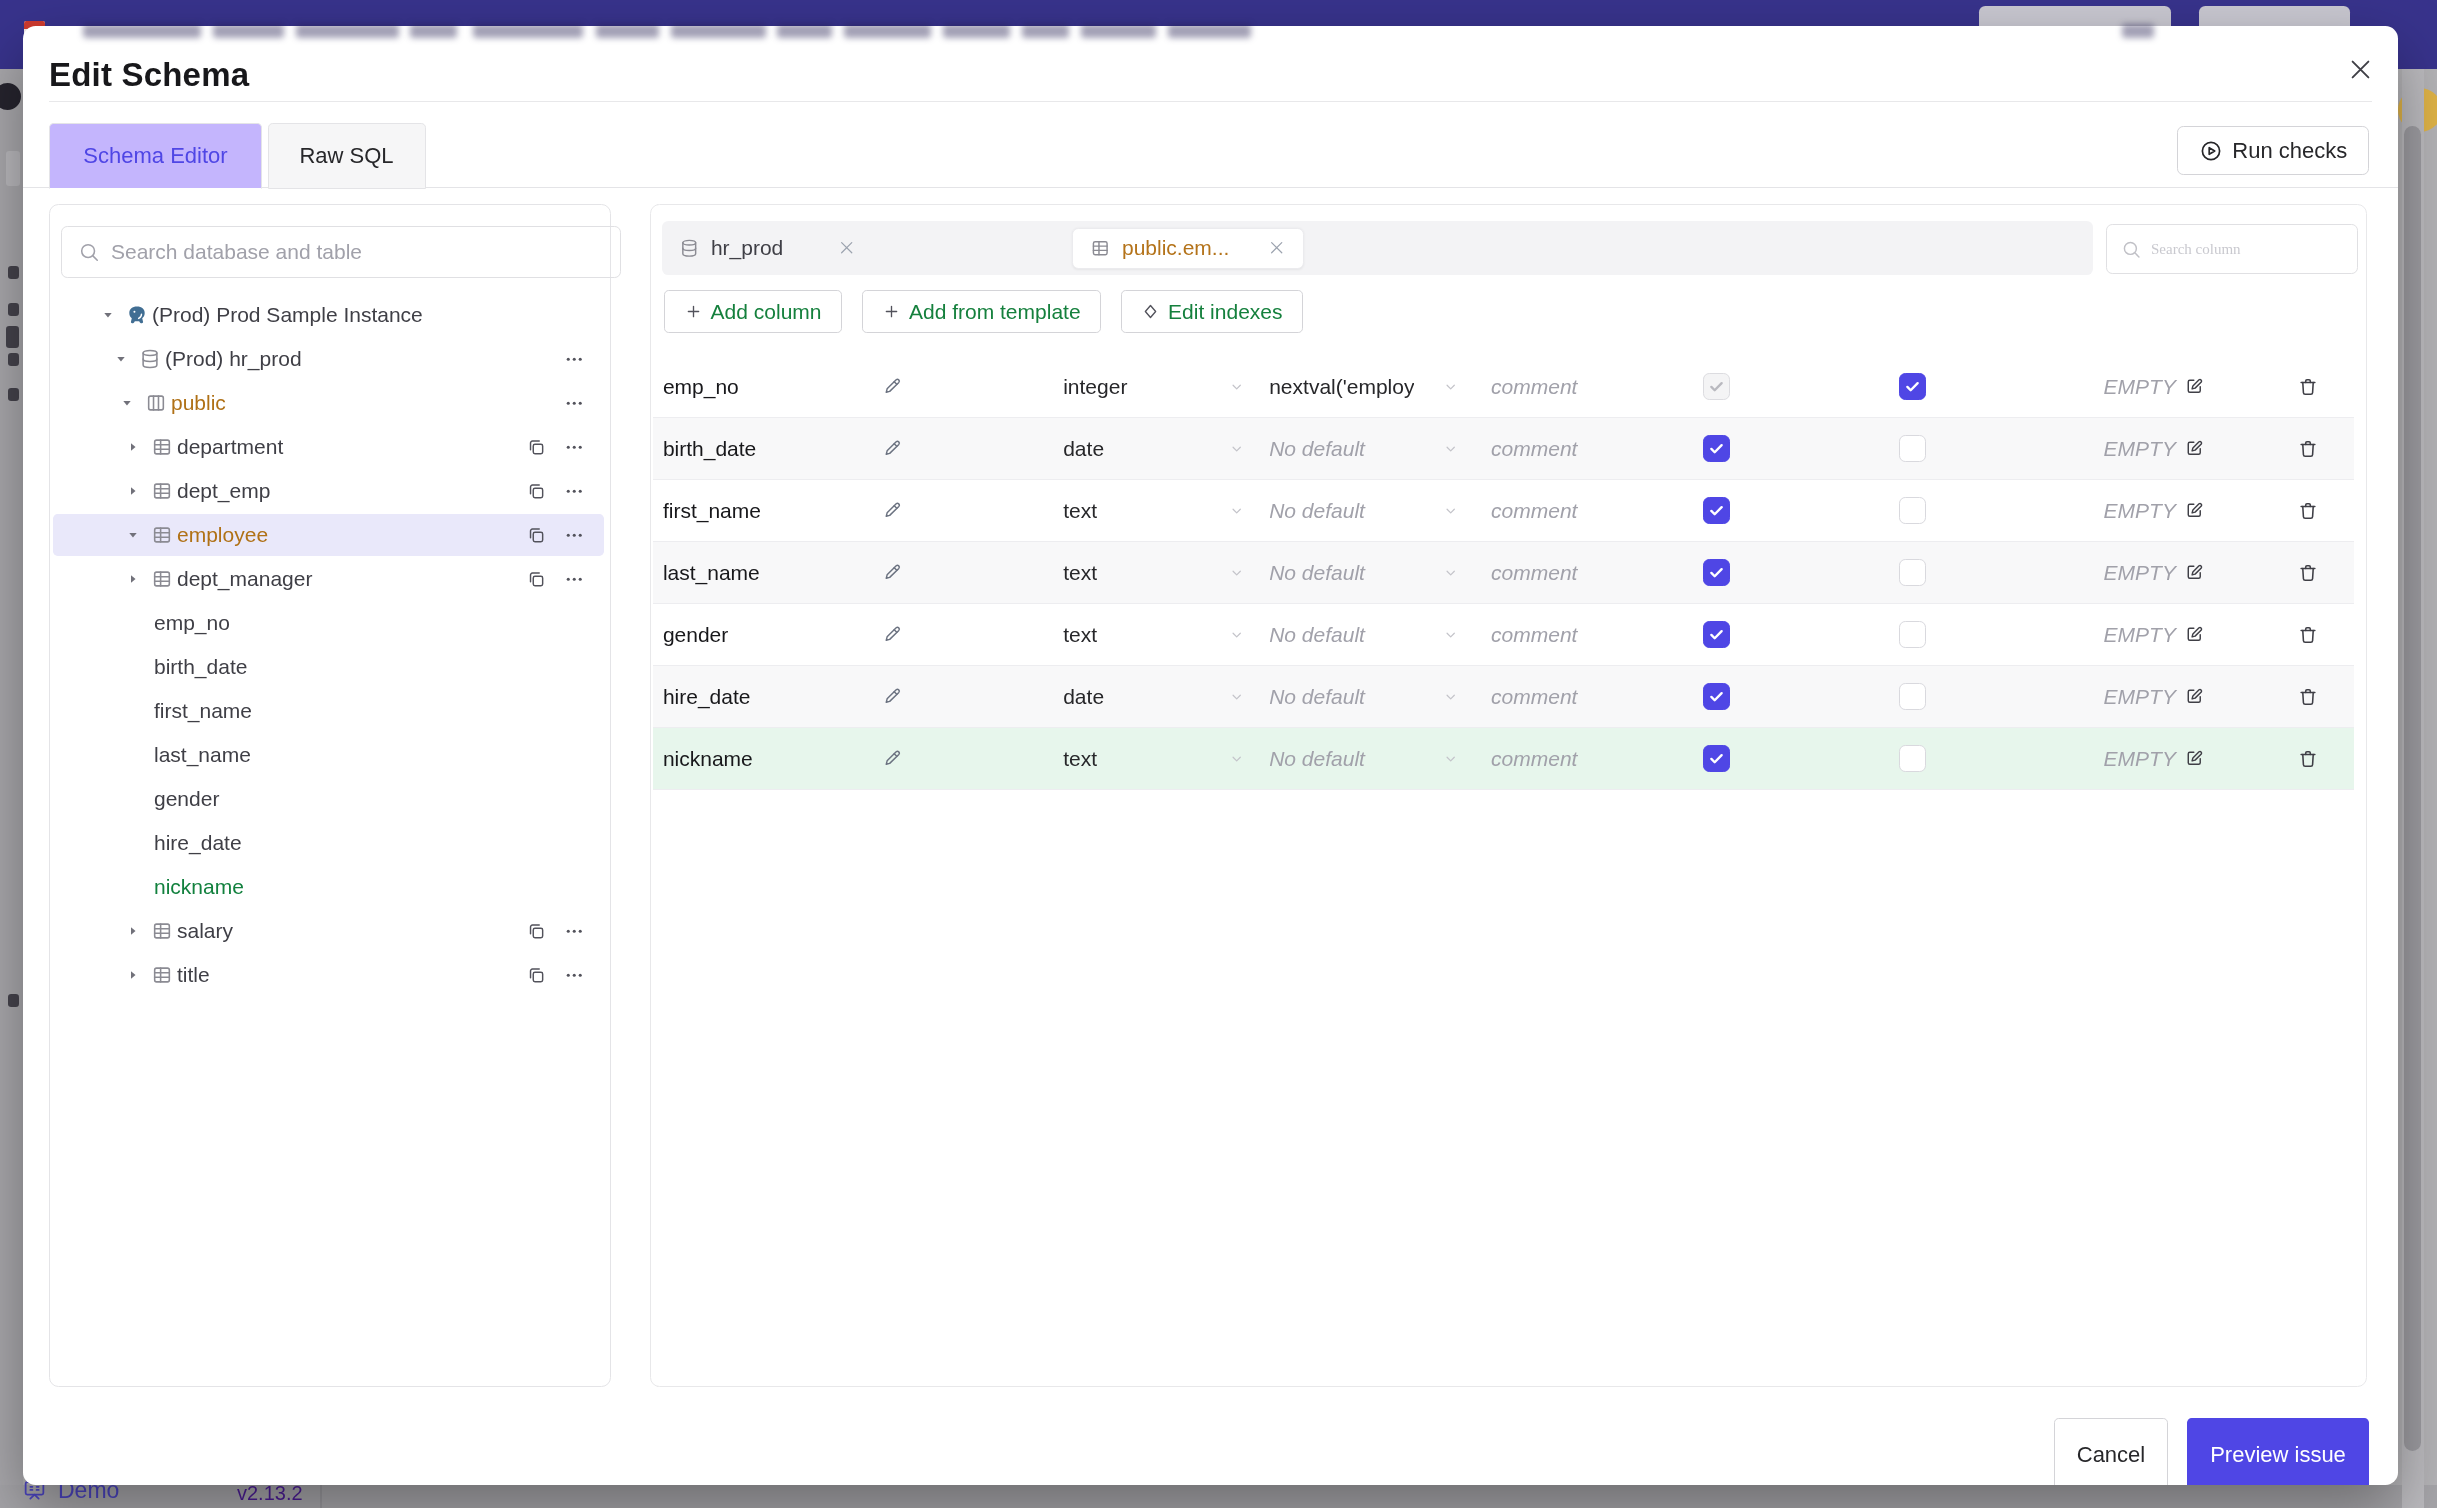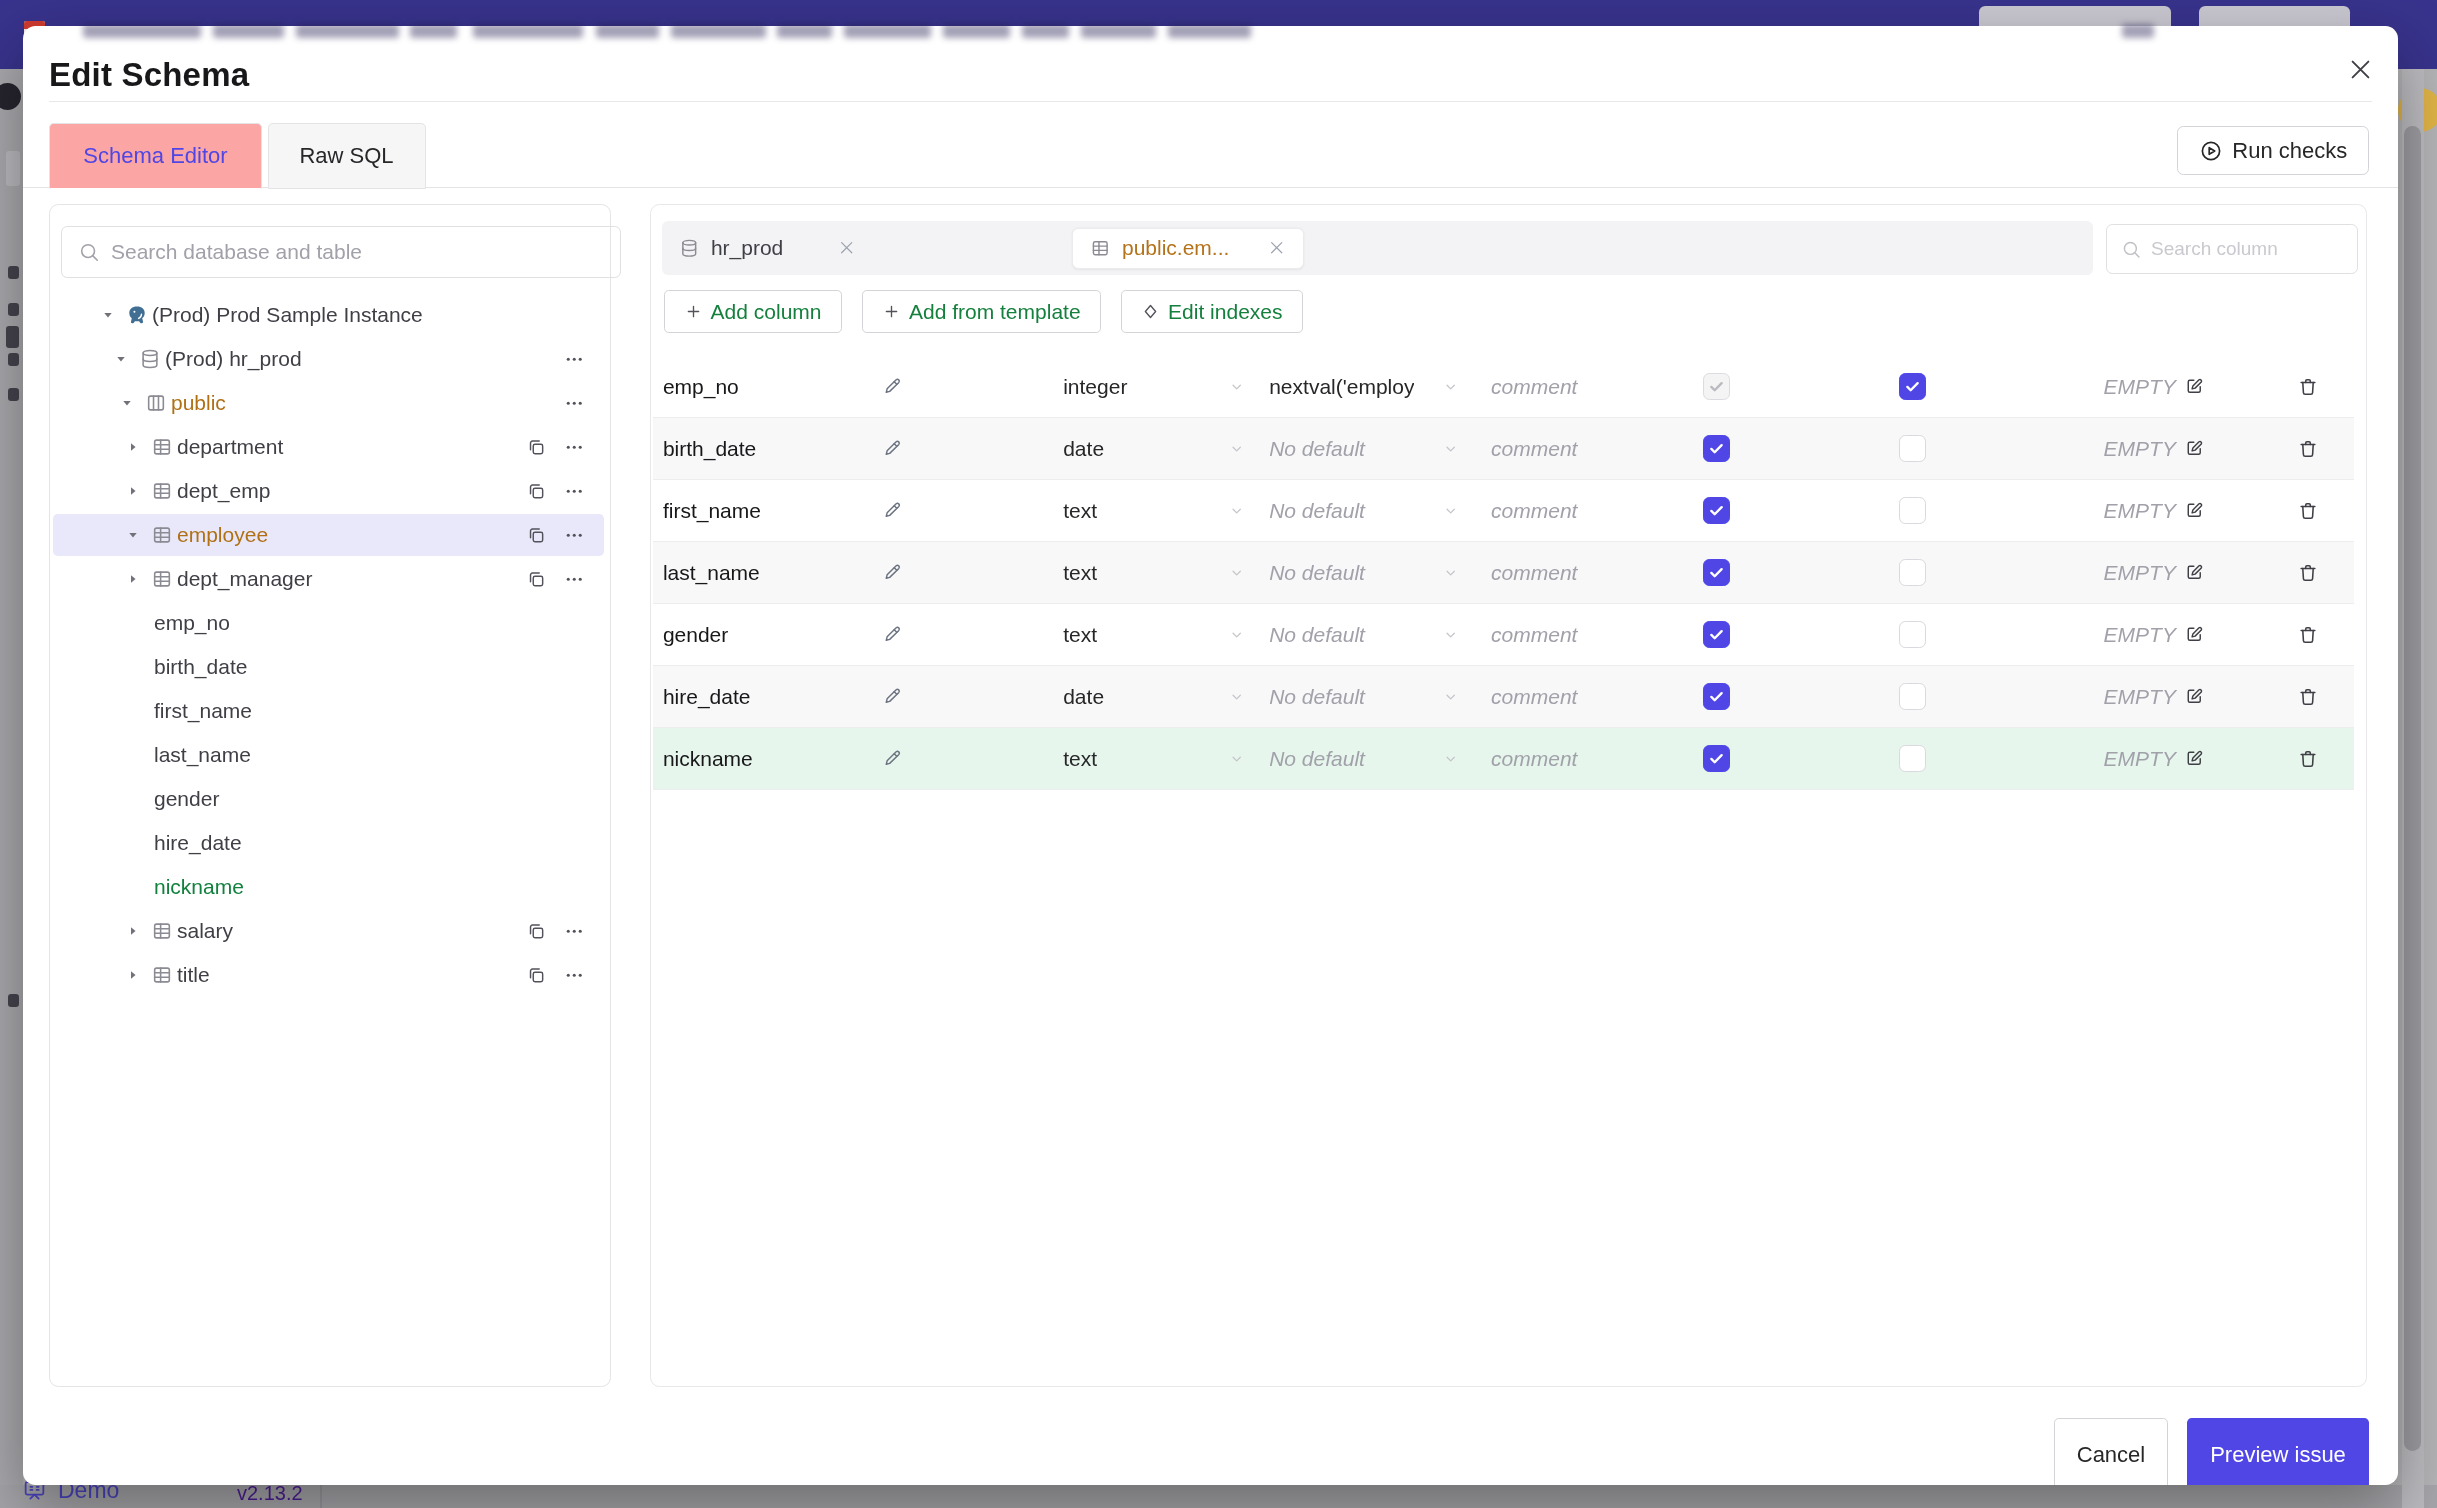--- a/index.html
+++ b/index.html
@@ -49,21 +49,21 @@
   #modal-close { position: absolute; right: 24px; top: 30px; width: 27px; height: 27px; color: #3f3f46; cursor: pointer; background: none; border: none; }
 
   #title-divider { position: absolute; left: 26px; right: 26px; top: 75px; height: 0.8px; background: #e8e8ea; }
 
   #view-tabs-row { position: absolute; left: 0; right: 0; top: 96px; height: 66px; border-bottom: 0.8px solid #e4e4e7; padding-left: 26px; display: flex; }
   .view-tab {
     height: 66px; display: flex; align-items: center; justify-content: center;
     font-size: 22px; border: 0.8px solid #e4e4e7; border-radius: 4.7px 4.7px 0 0;
     background: #f6f6f7; color: #27272a; margin-right: 5.5px; cursor: pointer; position: relative; top: 0.8px;
   }
-  .view-tab.active { background: #fca5a5; border-bottom-color: #fff; color: #4f46e5; z-index: 2; }
+  .view-tab.active { background: #c4b5fd; border-bottom-color: #fff; color: #4f46e5; z-index: 2; }
   #tab-schema-editor { width: 213px; }
   #tab-raw-sql { width: 158px; }
   #run-checks-btn {
     position: absolute; right: 29px; top: 100px; height: 49px; width: 192px;
     border: 0.8px solid #d4d4d8; border-radius: 6.3px; background: #fff;
     display: flex; align-items: center; justify-content: center; gap: 9.5px;
     font-size: 22px; color: #27272a; cursor: pointer;
   }
 
   
@@ -107,21 +107,21 @@
   .db-chip .chip-ico { color: #8b8b93; }
   .db-chip .chip-close { color: #9ca3af; margin-left: 44px; }
   .db-chip.active { background: #fff; border: 0.8px solid #ebebee; border-radius: 6.3px; box-shadow: 0 0.8px 2.4px rgba(0,0,0,.06); margin-left: 199px; }
   .db-chip.active .chip-label { color: #b4731a; }
   .db-chip.active .chip-close { margin-left: 28px; }
 
   #column-search {
     position: absolute; left: 1455px; top: 19px; width: 252px; height: 50px;
     border: 1.2px solid #e0e0e3; border-radius: 6.3px; display: flex; align-items: center; padding-left: 14px; gap: 9.5px; color: #c0c0c6;
   }
-  #column-search input { border: none; outline: none; font-size: 19px; width: 166px; font-family: Liberation Sans, sans-serif; background: transparent; color: #be185d; }
+  #column-search input { border: none; outline: none; font-size: 15px; width: 166px; font-family: Liberation Serif, serif; background: transparent; color: #be185d; }
   #column-search input::placeholder { color: #c9c9cf; }
 
   #editor-toolbar { position: absolute; left: 12.6px; top: 85px; display: flex; gap: 20.5px; }
   .tb-btn {
     height: 43px; border: 0.8px solid #d4d4d8; border-radius: 4.7px; background: #fff;
     display: flex; align-items: center; justify-content: center; gap: 8px; padding: 0 19px;
     font-size: 21px; color: #15803d; cursor: pointer;
   }
   .tb-btn .icon { color: #52525b; }
 

